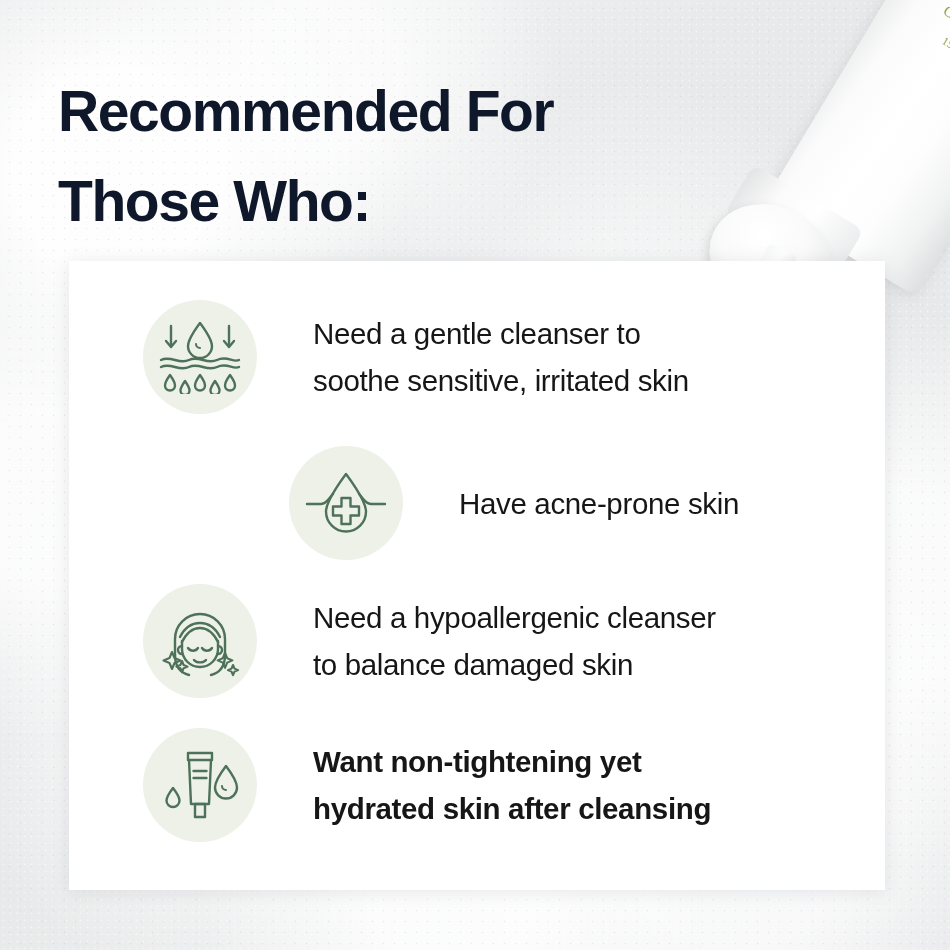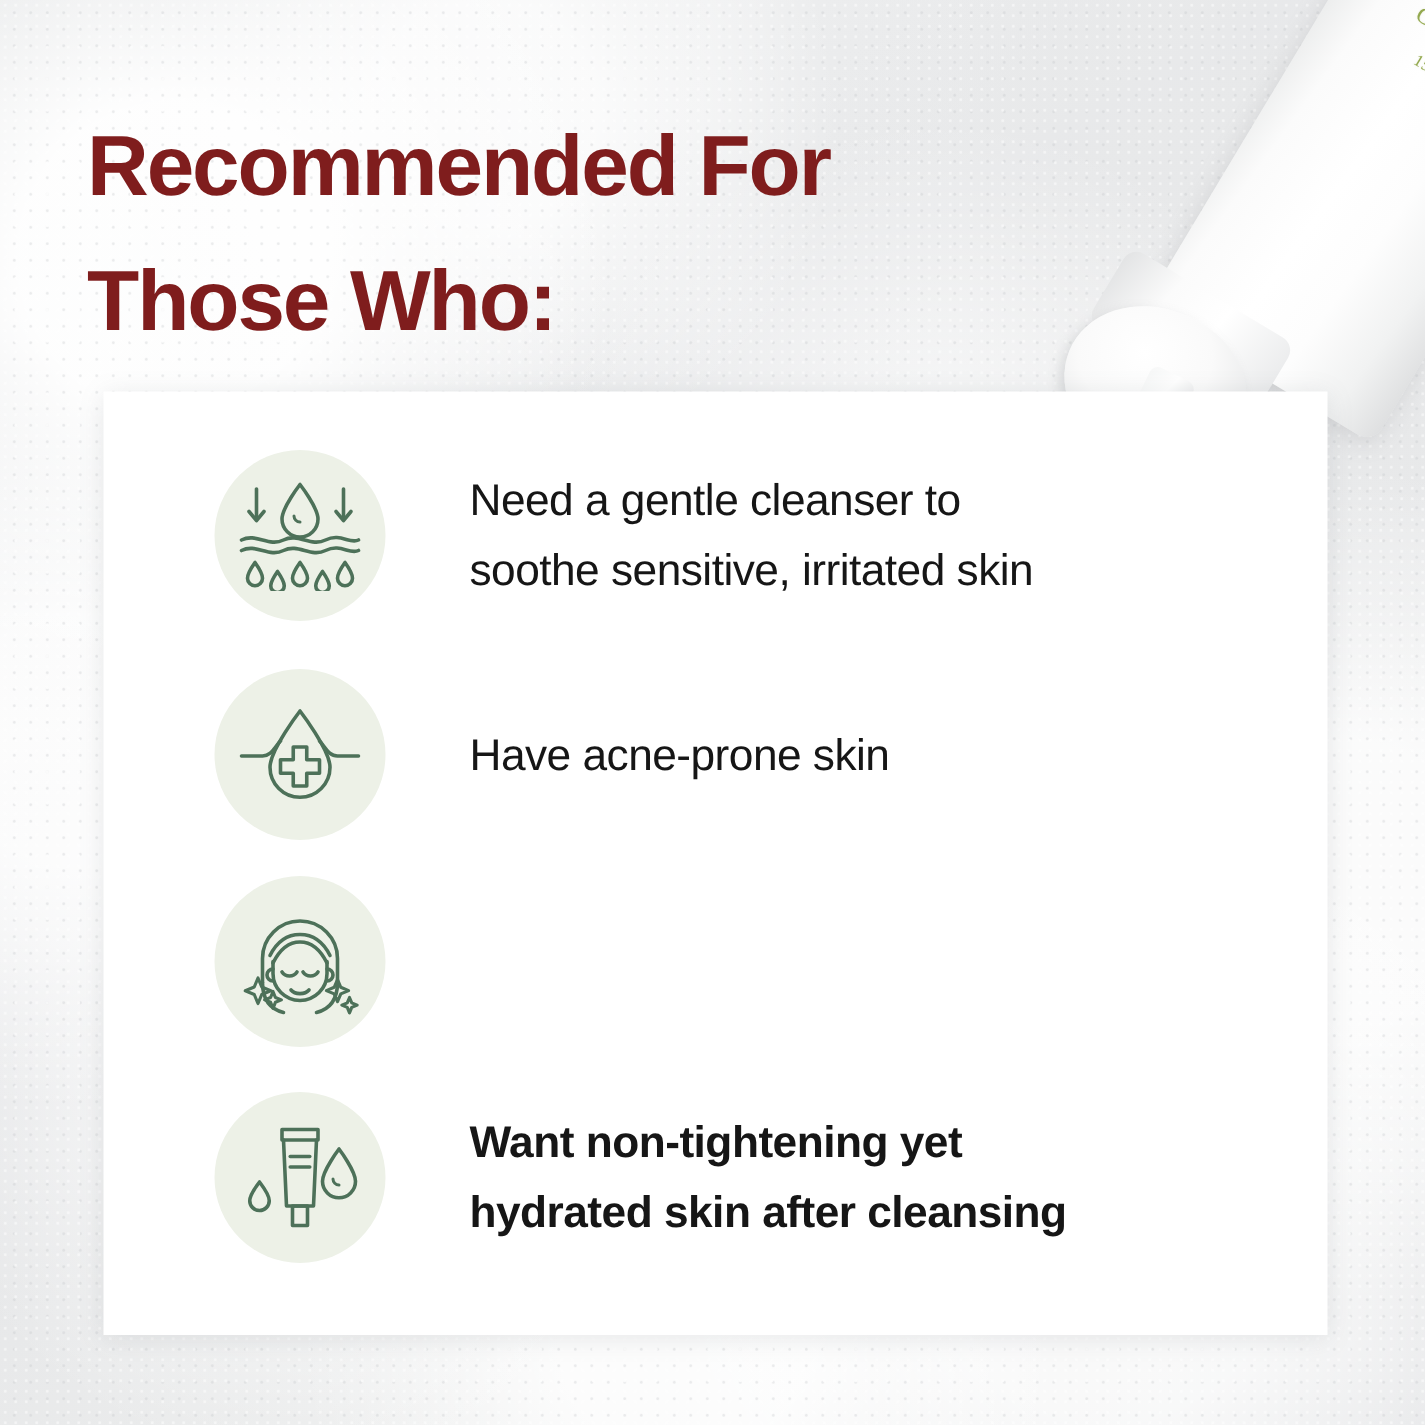--- a/index.html
+++ b/index.html
@@ -53,21 +53,21 @@
   
   #headline {
     position: absolute;
     left: 58px;
     top: 66px;
     width: 640px;
     font-size: 57px;
     line-height: 90px;
     font-weight: 700;
     letter-spacing: -1.4px;
-    color: #7f1d1d;
+    color: #0f172a;
     white-space: pre-line;
   }
 
   
   #card {
     position: absolute;
     left: 69px;
     top: 261px;
     width: 816px;
     height: 629px;
@@ -78,21 +78,21 @@
   #list { position: absolute; inset: 0; }
 
   .row {
     position: absolute;
     left: 0;
     display: flex;
     align-items: center;
     width: 100%;
   }
   .row.r0 { top: 32px;  height: 128px; }
-  .row.r1 { top: 178px; height: 128px; }
+  .row.r1 { top: 178px; height: 128px; justify-content: center; }
   .row.r2 { top: 316px; height: 128px; }
   .row.r3 { top: 460px; height: 128px; font-weight: bold; }
 
   .icon-wrap {
     position: relative;
     flex: 0 0 auto;
     width: 114px;
     height: 114px;
     margin-left: 74px;
     border-radius: 50%;
@@ -331,20 +331,22 @@
 
             <path d="M37 57 a7 5 0 0 0 12 0"></path>
 
             <path d="M15 49 L17.5 55 L23.5 57.5 L17.5 60 L15 66 L12.5 60 L6.5 57.5 L12.5 55 Z" stroke-width="2.1"></path>
             <path d="M25 58 L26.6 62 L30.6 63.6 L26.6 65.2 L25 69.2 L23.4 65.2 L19.4 63.6 L23.4 62 Z" stroke-width="2.1"></path>
 
             <path d="M68 50 L70.2 55.2 L75.4 57.4 L70.2 59.6 L68 64.8 L65.8 59.6 L60.6 57.4 L65.8 55.2 Z" stroke-width="2.1"></path>
             <path d="M76 62 L77.5 65.6 L81.1 67.1 L77.5 68.6 L76 72.2 L74.5 68.6 L70.9 67.1 L74.5 65.6 Z" stroke-width="2.1"></path>
           </svg>
         </div>
+        <div class="row-text">Need a hypoallergenic cleanser
+to balance damaged skin</div>
       </div>
 
       <div class="row r3">
         <div class="icon-wrap">
           <svg width="86" height="76" viewBox="0 0 86 76" fill="none" stroke="#4d7159" stroke-width="2.4" stroke-linecap="round" stroke-linejoin="round">
 
             <path d="M31 6 H55 V13 H31 Z"></path>
             <path d="M32 13 L34 57 H52 L54 13"></path>
 
             <path d="M38 57 H48 V70 H38 Z"></path>

